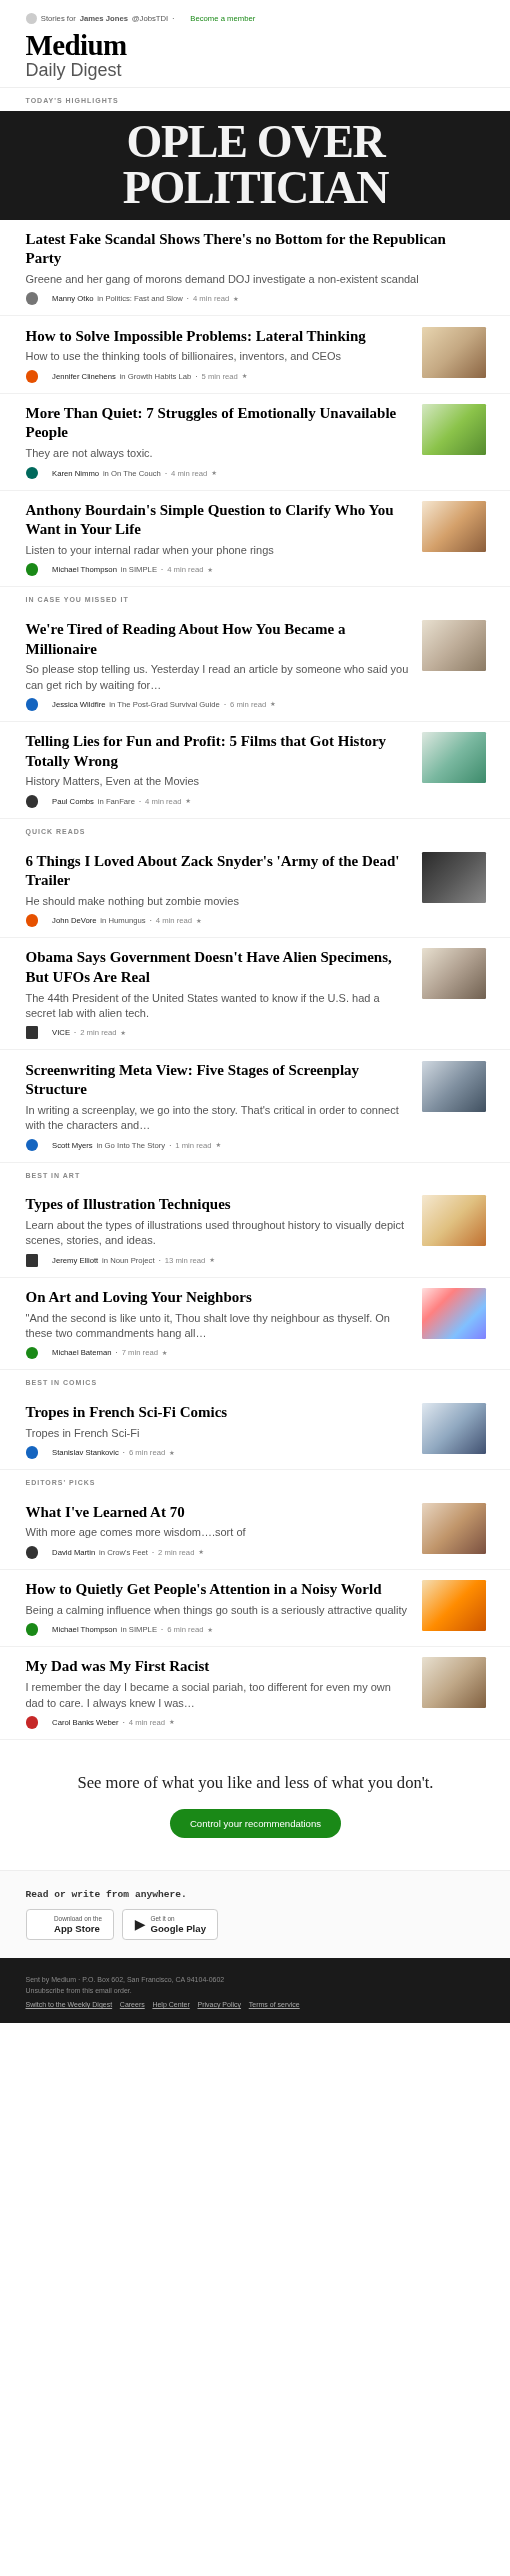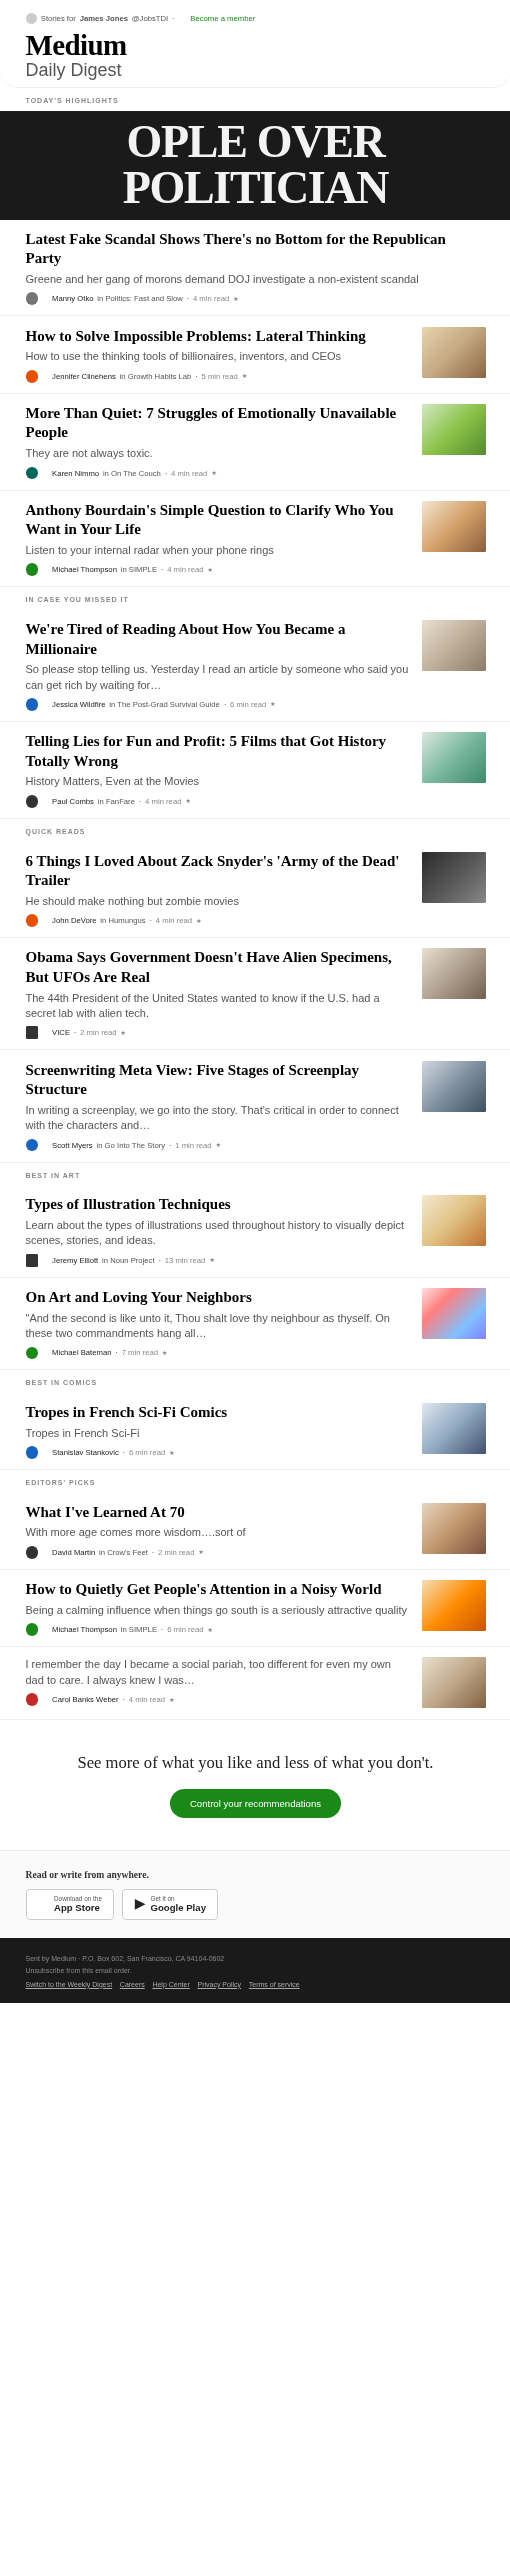--- a/index.html
+++ b/index.html
@@ -11,21 +11,20 @@
       margin: 0 auto;
     }
     .email-wrapper {
       max-width: 511px;
       margin: 0 auto;
       background: #fff;
     }
     .header {
       padding: 12.8px 25.5px 6.4px 25.5px;
       border-bottom: 0.6px solid #eee;
-      border-radius: 19px;
     }
     .stories-for {
       font-family: Arial, sans-serif;
       font-size: 7.7px;
       color: #555;
       display: flex;
       align-items: center;
       gap: 3.8px;
       margin-bottom: 5.1px;
     }
@@ -193,21 +192,21 @@
       text-decoration: none;
       cursor: pointer;
     }
 
     .read-write-section {
       background: #fafafa;
       border-top: 0.6px solid #eee;
       padding: 18px 25.5px;
     }
     .read-write-title {
-      font-family: Liberation Serif, serif;
+      font-family: Liberation Mono, monospace;
       font-size: 9.6px;
       font-weight: bold;
       color: #333;
       margin-bottom: 9px;
     }
     .app-buttons {
       display: flex;
       gap: 7.7px;
       margin-top: 8px;
     }
@@ -511,20 +510,21 @@
         <span>·</span>
         <span class="read-time">6 min read</span>
         <span class="star">★</span>
       </div>
     </div>
     <div class="article-image img-quiet"></div>
   </div>
 
   <div class="article-block-with-image">
     <div class="article-content">
+      <div class="article-title">My Dad was My First Racist</div>
       <div class="article-subtitle">I remember the day I became a social pariah, too different for even my own dad to care. I always knew I was…</div>
       <div class="author-line">
         <span class="icon-circle icon-red"></span>
         <span class="author-name">Carol Banks Weber</span>
         <span>·</span>
         <span class="read-time">4 min read</span>
         <span class="star">★</span>
       </div>
     </div>
     <div class="article-image img-racist"></div>

